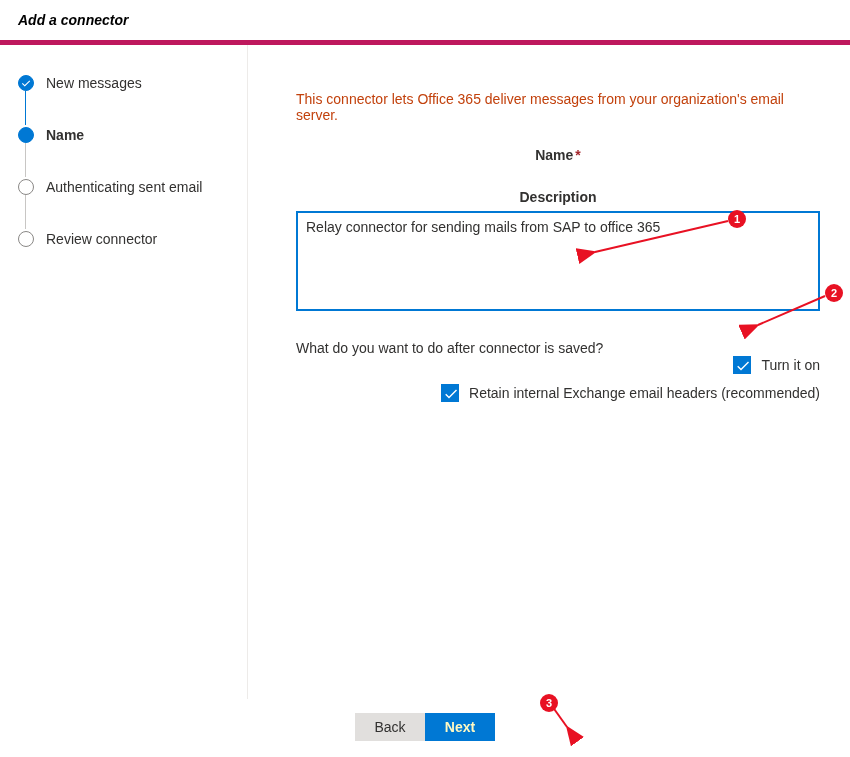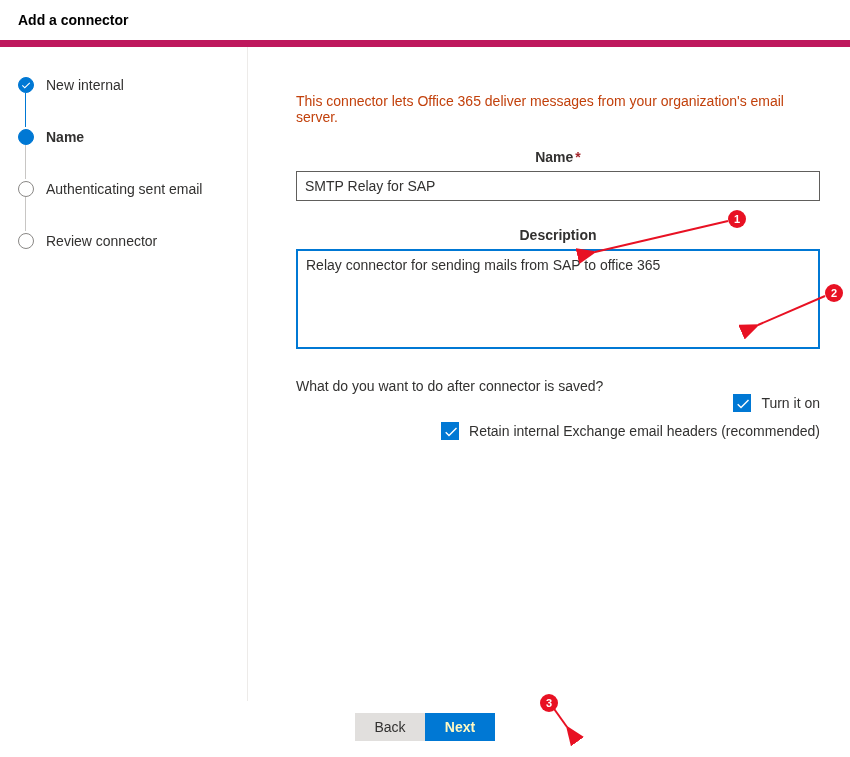--- a/index.html
+++ b/index.html
@@ -8,21 +8,22 @@
       font-size: 14px;
       color: #323130;
       background: #fff;
       width: 850px;
       height: 757px;
       overflow: hidden;
       position: relative;
     }
     .header {
       padding: 12px 18px;
-      border-bottom: 7px solid #be185d;
+      border-bottom: 5px solid #be185d;
+      font-style: italic;
     }
     .header-title {
       font-size: 14px;
       font-weight: 600;
       color: #000;
     }
     .body-wrap {
       display: flex;
       height: calc(100% - 43px - 60px);
     }
@@ -188,21 +189,21 @@
 </div>
 
 <div class="body-wrap">
   <nav class="sidebar">
     <div class="step">
       <div class="dot done">
         <svg viewBox="0 0 12 12">
             <path d="M4.5 8.5L2 6l-.9.9L4.5 10.3 11 3.8 10.1 2.9z" fill="#fff"></path>
           </svg>
       </div>
-      <span class="step-label">New internal</span>
+      <span class="step-label">New messages</span>
       <div class="step-line done"></div>
     </div>
     <div class="step">
       <div class="dot current"></div>
       <span class="step-label current">Name</span>
       <div class="step-line"></div>
     </div>
     <div class="step">
       <div class="dot"></div>
       <span class="step-label">Authenticating sent email</span>
@@ -214,21 +215,20 @@
     </div>
   </nav>
 
   <main class="main">
     <p class="intro">This connector lets Office 365 deliver messages from your organization's email server.</p>
 
     <div class="field-group">
       <label class="field-label">
         <span>Name</span><span class="req">*</span>
       </label>
-      <input class="text-input" type="text" value="SMTP Relay for SAP" style="">
     </div>
 
     <div class="field-group">
       <label class="field-label">Description</label>
       <textarea class="textarea" style="">Relay connector for sending mails from SAP to office 365</textarea>
     </div>
 
     <div class="section-q">What do you want to do after connector is saved?</div>
 
     <div class="check-row">

